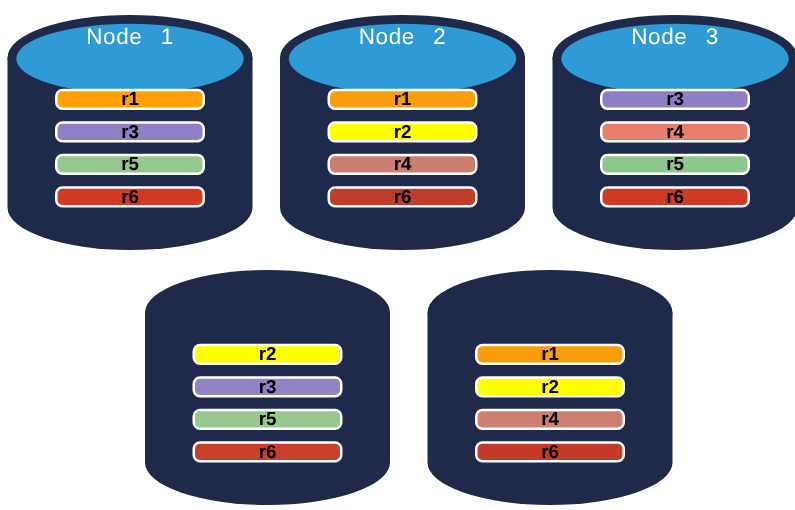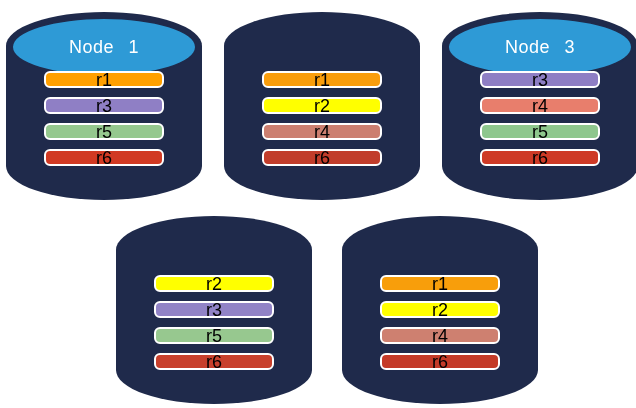--- a/index.html
+++ b/index.html
@@ -59,21 +59,20 @@
   .cyl-top {
     position: absolute;
     top: 9px;
     left: 5px;
     width: 182px;
     height: 56px;
     border-radius: 50%;
     background: #2E9AD6;
     border: 2px solid #1F2A4B;
     display: flex;
-    align-items: center;
     justify-content: center;
   }
   .node-label {
     color: #ffffff;
     font-size: 18px;
     word-spacing: 9px;
     letter-spacing: 0.5px;
     white-space: pre;
   }
   .bars {
@@ -89,22 +88,22 @@
   .bar {
     width: 116px;
     height: 13px;
     border: 2px solid #ffffff;
     border-radius: 6px;
     display: flex;
     align-items: center;
     justify-content: center;
   }
   .bar-label {
-    font-size: 18px;
-    font-weight: normal;
+    font-size: 15px;
+    font-weight: bold;
     color: #000000;
     line-height: 1;
   }
 </style>
 </head>
 <body>
 
 <div class="canvas">
   <div class="row row-top">
   <div class="node">
@@ -128,20 +127,23 @@
 
   <div class="bar" style="background: rgb(209, 58, 35);">
     <span class="bar-label">r6</span>
   </div>
 </div>
   </div>
 
   <div class="node">
     <div class="cyl-top-rim"></div>
     <div class="cyl-body"></div>
+    <div class="cyl-top">
+      <span class="node-label">Node 2</span>
+    </div>
     <div class="bars">
   <div class="bar" style="background: rgb(249, 157, 12);">
     <span class="bar-label">r1</span>
   </div>
 
   <div class="bar" style="background: rgb(255, 255, 0);">
     <span class="bar-label">r2</span>
   </div>
 
   <div class="bar" style="background: rgb(204, 127, 112);">

